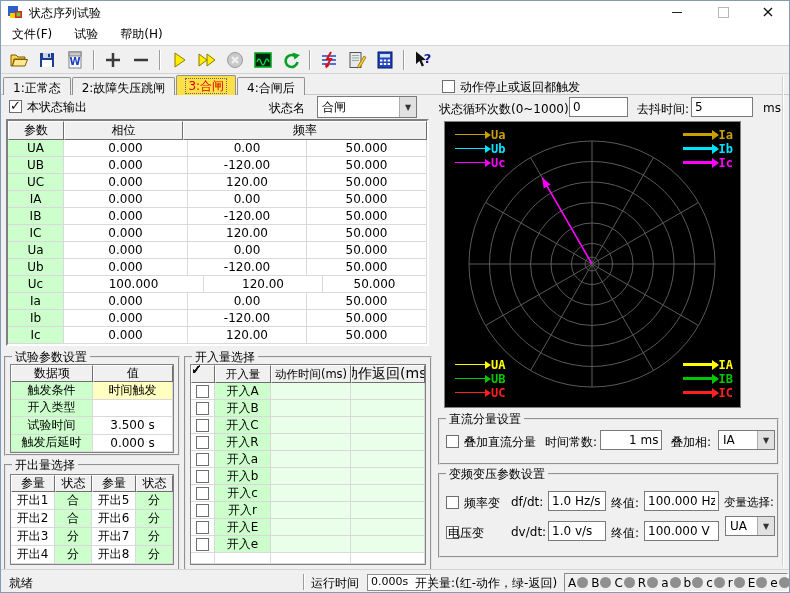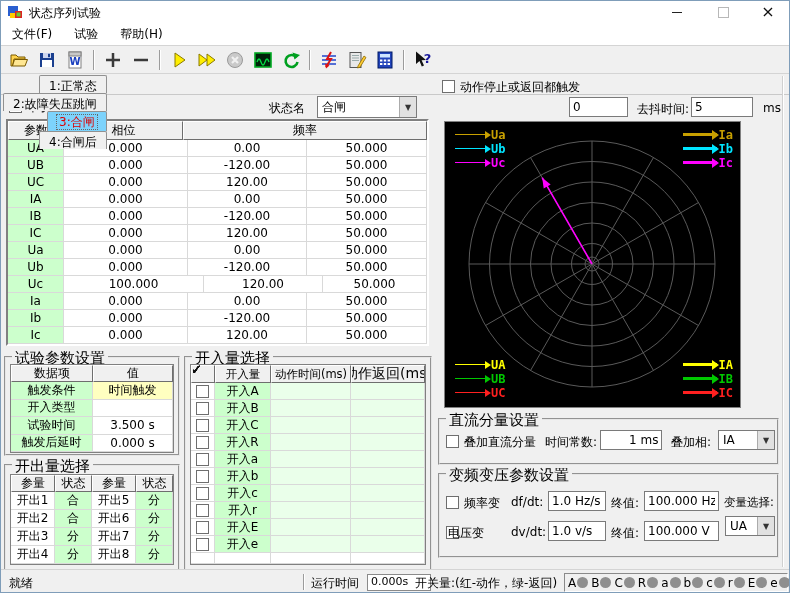--- a/index.html
+++ b/index.html
@@ -18,38 +18,38 @@
   .capbtn.max::before { content:""; width:9px; height:9px; border:1px solid #b8b8b8; }
   .capbtn.close::before { content:"×"; font-size:16px; line-height:1; color:#111; }
   
   .menubar { position:absolute; left:0; top:22px; right:0; height:22px; background:#fff; display:flex; align-items:center; }
   .menuitem { padding:3px 11px; font-size:12px; }
   .toolbar { position:absolute; left:0; top:44px; right:0; height:29px; background:#f0f0f0;
     border-top:1px solid #d4d4d4; border-bottom:1px solid #d4d4d4; display:flex; align-items:center; padding-left:4px; }
   .tbtn { width:28px; height:25px; display:flex; align-items:center; justify-content:center; }
   .tsep { width:2px; height:20px; border-left:1px solid #9c9c9c; border-right:1px solid #ffffff; margin:0 4px; }
   
-  .tabbar { position:absolute; left:2px; top:74px; height:20px; display:flex; align-items:flex-end; z-index:2;flex-direction:column; }
+  .tabbar { position:absolute; left:2px; top:74px; height:20px; display:flex; align-items:flex-end; z-index:2; }
   .tab { height:18px; padding:2px 9px 0; background:#f0f0f0; border:1px solid #919191; border-bottom:none;
     border-top-left-radius:2px; border-top-right-radius:2px; margin-right:1px; font-size:12px; white-space:nowrap; }
-  .tab.selected { height:20px; color:#dd0000; position:relative; background:#7dd3fc; }
+  .tab.selected { height:20px; color:#dd0000; position:relative; background:#fde047; }
   .tab.selected .tlabel { outline:1px dotted #666; padding:0 2px; }
   .tabline { position:absolute; left:0; top:93px; right:0; border-top:1px solid #c9c9c9; }
   
   .cb { position:absolute; width:13px; height:13px; background:#fff; border:1px solid #6e6e6e; }
   .cb.checked::after { content:"✓"; position:absolute; left:0; top:-3px; font-size:13px; font-weight:bold; color:#101010; }
   .lbl { position:absolute; font-size:12px; white-space:nowrap; }
   .field { position:absolute; border:1px solid #7a7a7a; background:#fff; font-size:12px; padding:1px 3px;
     font-family:"DejaVu Sans","Liberation Sans",sans-serif; }
   .combo { position:absolute; background:#fff; border:1px solid #7a7a7a; display:flex; }
   .combo .val { flex:1; padding:2px 4px; font-size:12px; overflow:hidden; white-space:nowrap; }
   .combo .cbtn { width:17px; background:#e1e1e1; border-left:1px solid #ababab; display:flex; align-items:center; justify-content:center; }
   .combo .cbtn::before { content:"▼"; font-size:8px; color:#333; }
   .group { position:absolute; border:2px groove #e6e6e6; }
-  .gtitle { position:absolute; top:-9px; left:6px; background:#f0f0f0; padding:0 3px; font-size:15px; white-space:nowrap; }
+  .gtitle { position:absolute; top:-9px; left:6px; background:#f0f0f0; padding:0 3px; font-size:12px; white-space:nowrap; }
   
   .gridtable { position:absolute; background:#fff; border:2px solid; border-color:#808080 #ffffff #ffffff #808080;
     display:flex; flex-direction:column; overflow:hidden; }
   .trow { display:flex; flex:1; min-height:0; }
   .trow.head { flex:none; }
   .hcell { background:#f0f0f0; border:1px solid; border-color:#ffffff #6e6e6e #6e6e6e #ffffff;
     display:flex; align-items:center; justify-content:center; font-size:12px; white-space:nowrap; overflow:hidden; }
   .cell { border-right:1px solid #d9d9d9; border-bottom:1px solid #d9d9d9; display:flex; align-items:center;
     justify-content:center; font-size:12px; white-space:nowrap; overflow:hidden; }
   .green { background:#ccffcc; } .paleg { background:#eaffea; } .yellow { background:#ffffc0; }
@@ -454,20 +454,21 @@
           <div class="cell" style="width:24px"></div>
           <div class="cell" style="width:56px"></div>
           <div class="cell" style="width:80px"></div>
           <div class="cell" style="flex:1"></div>
         </div>
     </div>
   </div>
 
   <div class="cb" style="left:441px;top:79px"></div>
   <span class="lbl" style="left:459px;top:78px">动作停止或返回都触发</span>
+  <span class="lbl" style="left:438px;top:100px">状态循环次数(0~1000)</span>
   <input class="field" style="left: 568px; top: 96px; width: 59px; height: 20px;" value="0">
   <span class="lbl" style="left:636px;top:100px">去抖时间:</span>
   <input class="field" style="left: 690px; top: 96px; width: 62px; height: 20px;" value="5">
   <span class="lbl" style="left:762px;top:100px">ms</span>
 
   <div class="phasor">
     <svg width="295" height="285" viewBox="0 0 295 285">
       <g stroke="#5a5a5a" fill="none" stroke-width="1">
         <circle cx="147" cy="142" r="7"></circle>
         <circle cx="147" cy="142" r="20.5"></circle>

